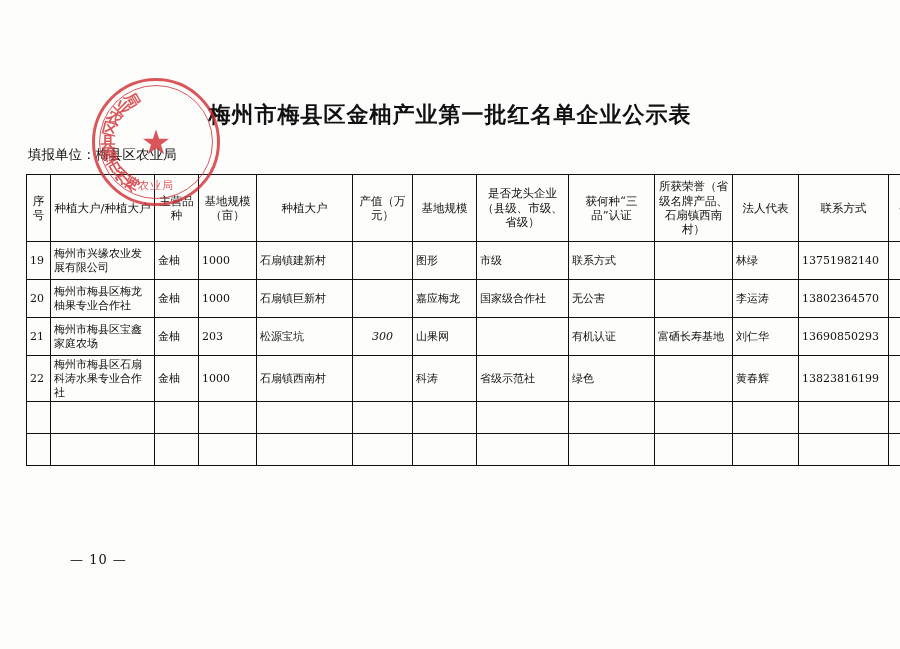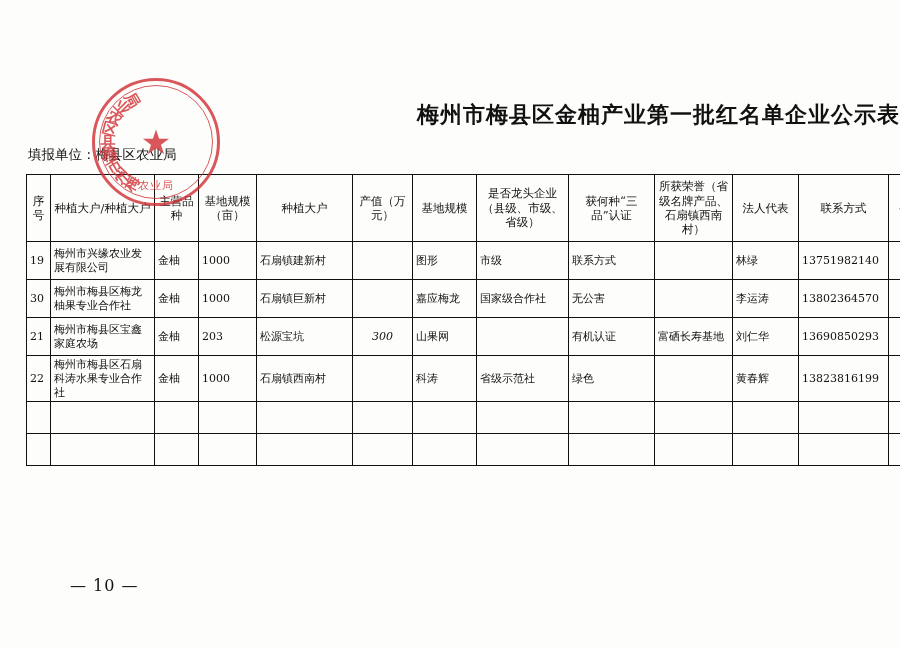--- a/index.html
+++ b/index.html
@@ -74,21 +74,21 @@
     color: #d0292f;
     letter-spacing: 1px;
   }
 
   
   .doc-title {
     position: absolute;
     left: 0;
     top: 100px;
     width: 900px;
-    text-align: right;
+    text-align: center;
     font-size: 22px;
     font-weight: bold;
     letter-spacing: 1px;
     color: #111;
     z-index: 3;
   }
 
   
   .meta-row {
     position: absolute;
@@ -149,23 +149,22 @@
   tbody tr.empty-row { height: 32px; }
 
   .seq { text-align: left; font-size: 11.5px; }
   .name-cell { font-size: 10.5px; line-height: 1.3; }
 
   
   .page-number {
     position: absolute;
     left: 70px;
     top: 552px;
-    font-size: 16px;
+    font-size: 13px;
     letter-spacing: 1px;
-    margin-top: 24px;
   }
 </style>
 </head>
 <body>
 
 <div class="page">
 
   <div class="seal">
     <div class="inner-ring"></div>
     <div class="arc-text" id="seal-arc">
@@ -235,21 +234,21 @@
           <td class="c"></td>
           <td class="l">图形</td>
           <td class="l">市级</td>
           <td class="l">联系方式</td>
           <td class="l"></td>
           <td class="l">林绿</td>
           <td class="l">13751982140</td>
           <td class="c"></td>
         </tr>
         <tr>
-          <td class="seq">30</td>
+          <td class="seq">20</td>
           <td class="l name-cell">梅州市梅县区梅龙柚果专业合作社</td>
           <td class="l">金柚</td>
           <td class="l">1000</td>
           <td class="l">石扇镇巨新村</td>
           <td class="c"></td>
           <td class="l">嘉应梅龙</td>
           <td class="l">国家级合作社</td>
           <td class="l">无公害</td>
           <td class="l"></td>
           <td class="l">李运涛</td>

